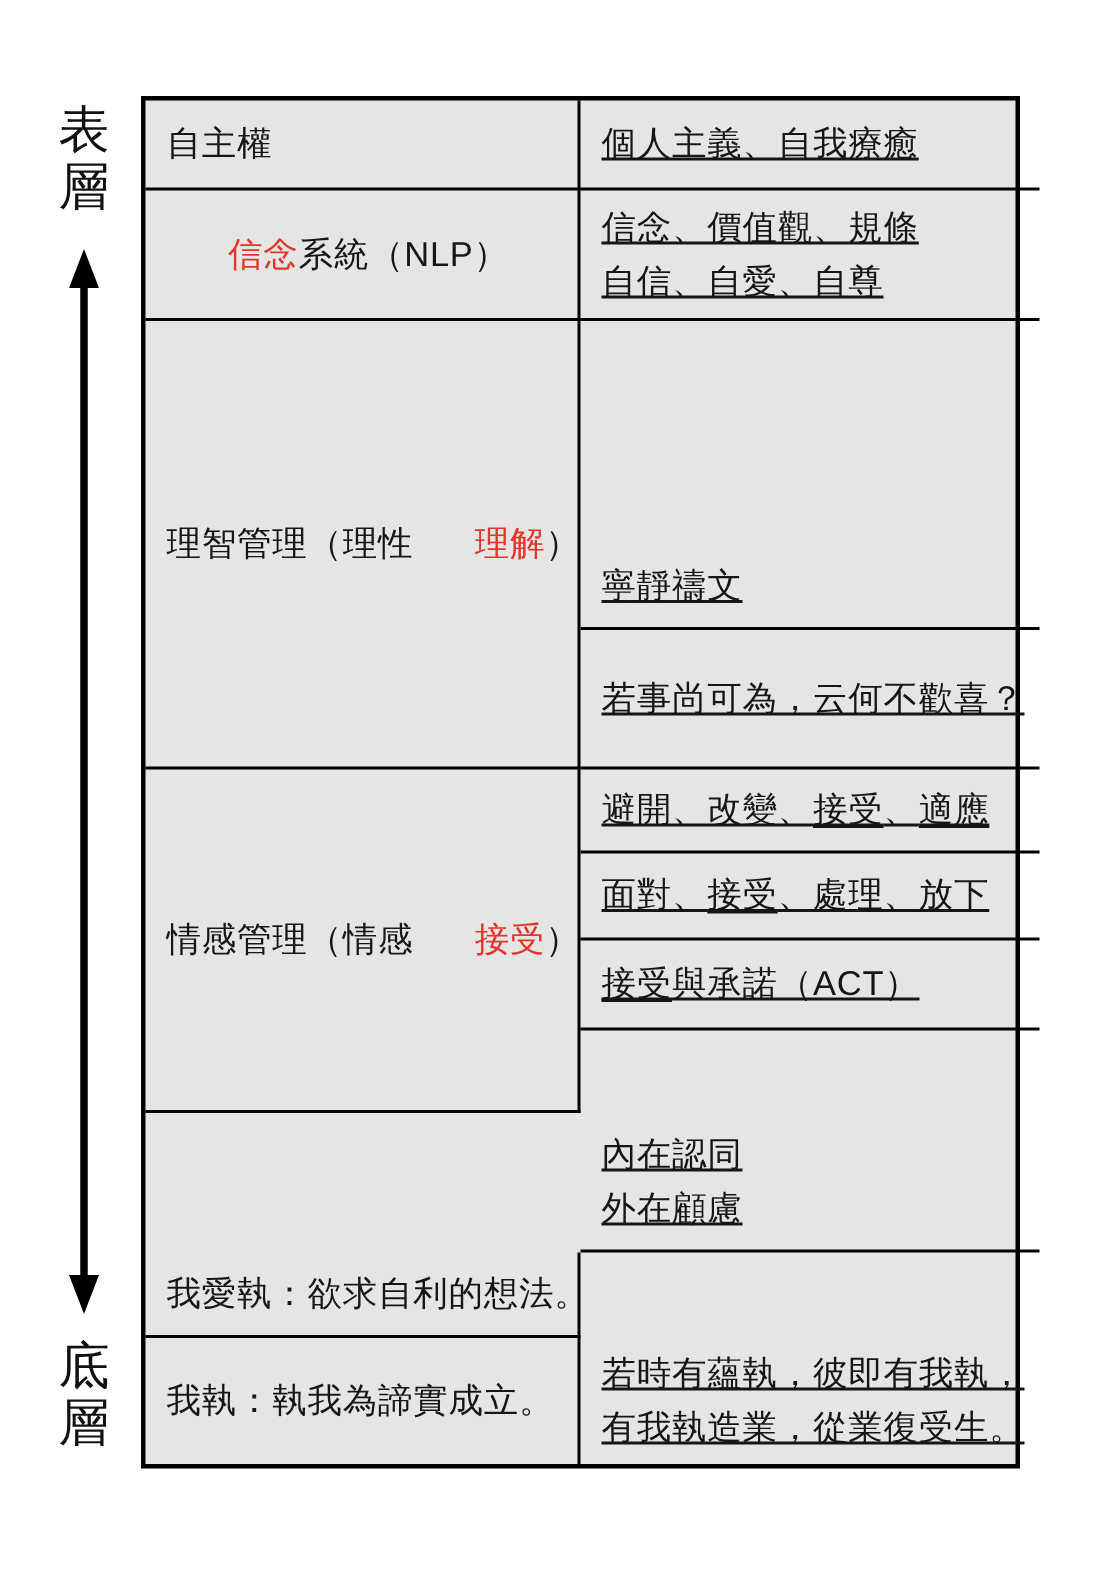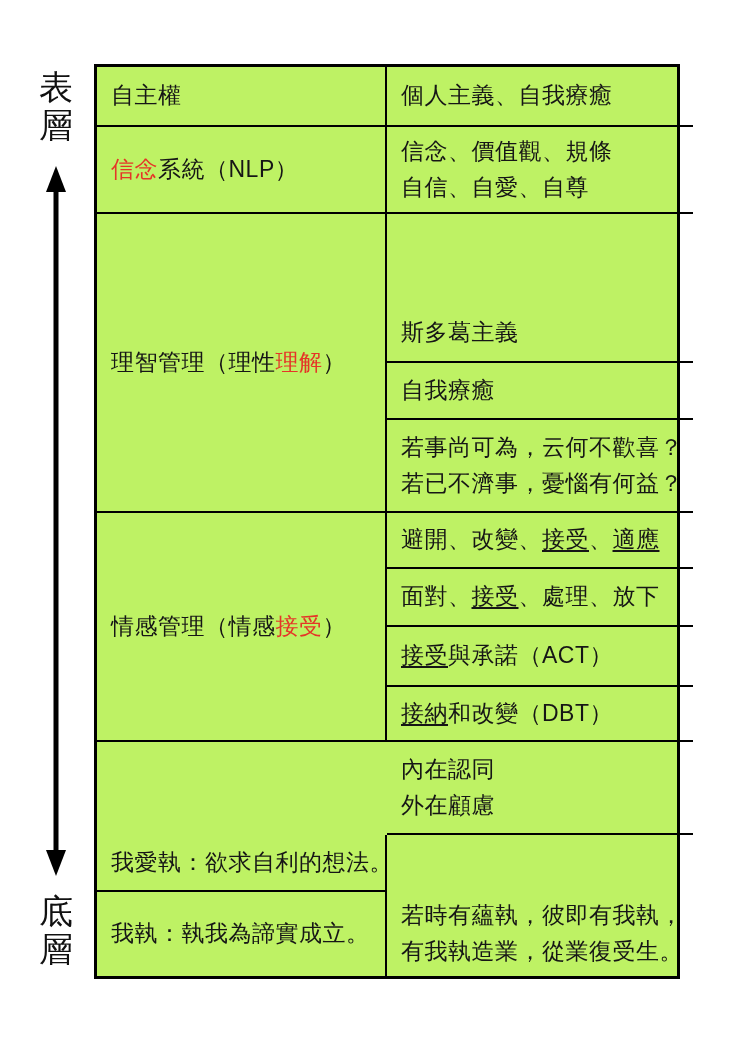--- a/index.html
+++ b/index.html
@@ -36,42 +36,42 @@
     position:absolute;
     left:94px;
     top:64px;
     width:586px;
     height:915px;
     box-sizing:border-box;
     border:3px solid #000000;
     display:grid;
     grid-template-columns:290px 1fr;
     grid-template-rows:60px 87px 91px 58px 57px 93px 56px 58px 60px 55px 93px 57px 1fr;
-    background:#bef264;
+    background:#e5e5e5;
   }
   .cell{
     box-sizing:border-box;
     display:flex;
     flex-direction:column;
     justify-content:center;
     padding:6px 10px 6px 14px;
     font-size:23px;
     line-height:1.55;
     border-bottom:2px solid #000000;
     letter-spacing:0.5px;
   }
   .c1{grid-column:1;border-right:2px solid #000000;}
-  .c2{grid-column:2;}
+  .c2{grid-column:2;text-decoration:underline;}
   .rr1{grid-row:1}.rr2{grid-row:2}.rr3{grid-row:3}.rr4{grid-row:4}.rr5{grid-row:5}
   .rr6{grid-row:6}.rr7{grid-row:7}.rr8{grid-row:8}.rr9{grid-row:9}.rr10{grid-row:10}
   .rr11{grid-row:11}.rr12{grid-row:12}.rr13{grid-row:13}
   .span-rational{grid-row:3 / span 4;}
   .span-emotional{grid-row:7 / span 4;}
   .last{border-bottom:none;}
-  .red{color:#e53528;}
+  .red{color:#e53528;margin-left:41px;}
   .u{text-decoration:underline;text-decoration-thickness:2px;text-underline-offset:3px;}
   .line{white-space:nowrap;}
 </style>
 </head>
 <body>
 
 <div class="layer-label top">表
 層</div>
 
 <svg class="axis-arrow" viewBox="0 0 30 710" aria-hidden="true">
@@ -113,48 +113,41 @@
   <div class="cell c2 rr1">
     <div class="line"><span>個人主義、自我療癒</span></div>
   </div>
 
   <div class="cell c2 rr2">
     <div class="line"><span>信念、價值觀、規條</span></div>
     <div class="line"><span>自信、自愛、自尊</span></div>
   </div>
 
 
-  <div class="cell c2 rr4">
-    <div class="line"><span>斯多葛主義</span></div>
-  </div>
 
   <div class="cell c2 rr5">
-    <div class="line"><span>自我療癒</span></div>
+    <div class="line"><span>寧靜禱文</span></div>
   </div>
 
   <div class="cell c2 rr6">
     <div class="line"><span>若事尚可為，云何不歡喜？</span></div>
-    <div class="line"><span>若已不濟事，憂惱有何益？</span></div>
   </div>
 
   <div class="cell c2 rr7">
     <div class="line"><span>避開、改變、</span><span class="u">接受</span><span>、</span><span class="u">適應</span></div>
   </div>
 
   <div class="cell c2 rr9">
     <div class="line"><span class="u">接受</span><span>與承諾（ACT）</span></div>
   </div>
 
   <div class="cell c2 rr8">
     <div class="line"><span>面對、</span><span class="u">接受</span><span>、處理、放下</span></div>
   </div>
 
-  <div class="cell c2 rr10">
-    <div class="line"><span class="u">接納</span><span>和改變（DBT）</span></div>
-  </div>
 
   <div class="cell c2 rr11">
     <div class="line"><span>內在認同</span></div>
     <div class="line"><span>外在顧慮</span></div>
   </div>
 
 
   <div class="cell c2 rr13 last">
     <div class="line"><span>若時有蘊執，彼即有我執，</span></div>
     <div class="line"><span>有我執造業，從業復受生。</span></div>

